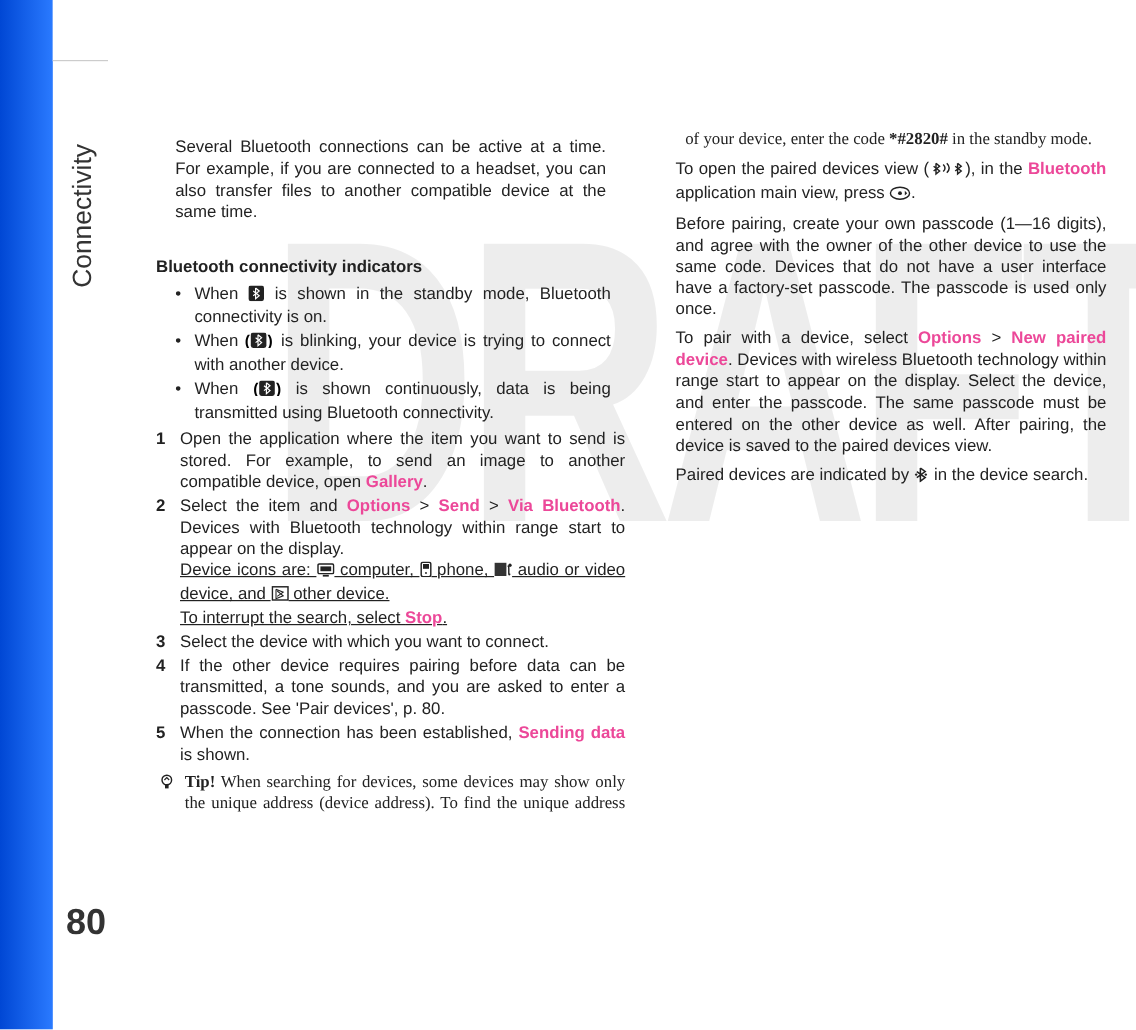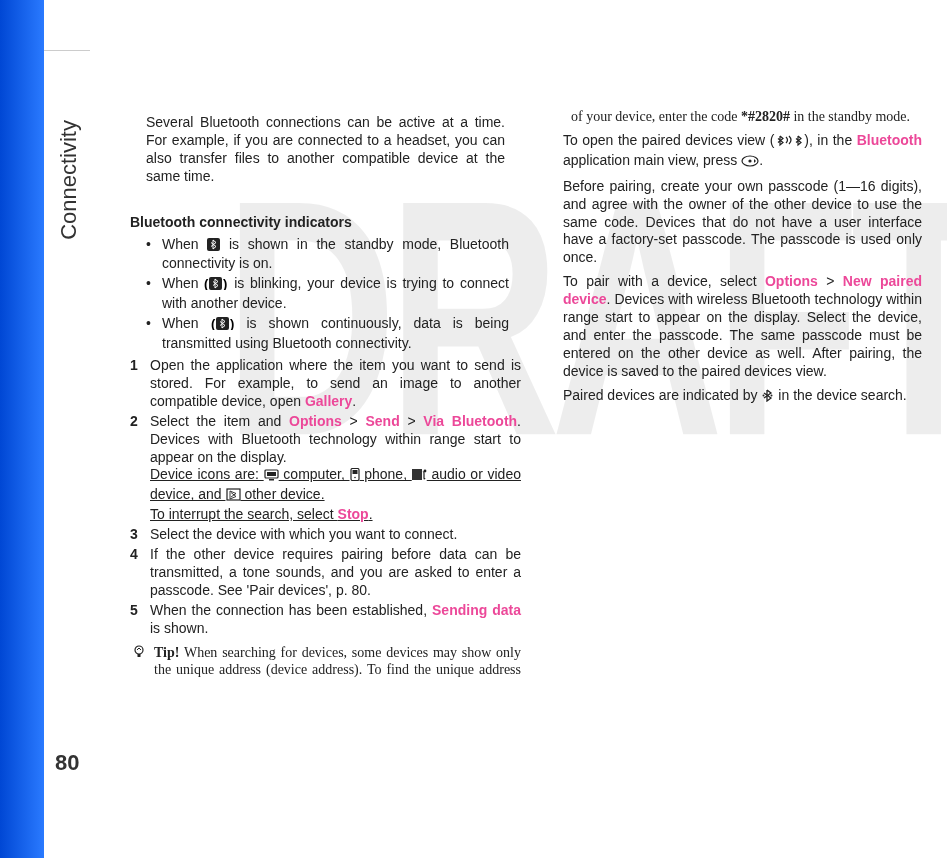--- a/index.html
+++ b/index.html
@@ -52,22 +52,22 @@
     transform: rotate(-90deg) translateX(-100%);
     transform-origin: left top;
     font-size: 22px;
     color: #333;
     z-index: 3;
     font-family: "Trebuchet MS", sans-serif;
   }
   .page-number {
     position: absolute;
     left: 55px;
-    bottom: 82px;
-    font-size: 22px;
+    bottom: 72px;
+    font-size: 30px;
     font-weight: bold;
     color: #333;
     z-index: 3;
   }
   .content {
     position: absolute;
     left: 130px;
     top: 108px;
     width: 808px;
     column-count: 2;

